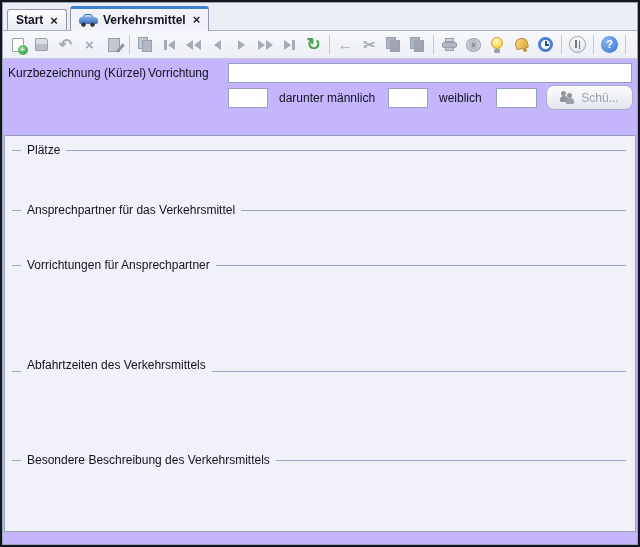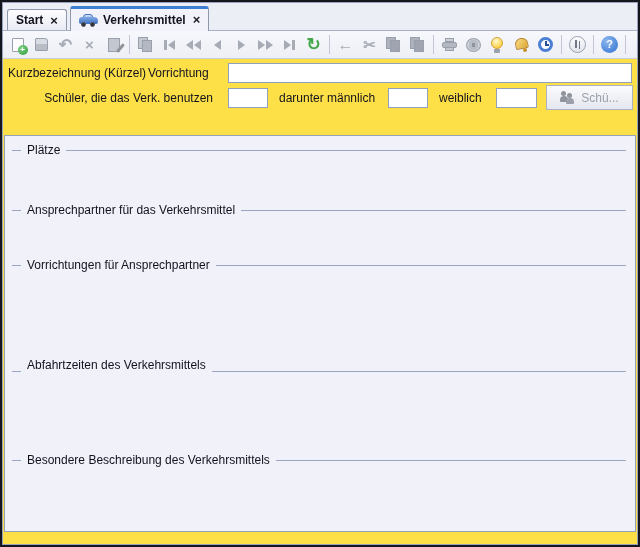--- a/index.html
+++ b/index.html
@@ -1,21 +1,21 @@
 <!DOCTYPE html>
 <html><head>
 <meta charset="utf-8">
 <style>
   html,body{margin:0;padding:0;background:#ffffff;}
   *{box-sizing:border-box;}
   .window{
     position:relative;width:640px;height:547px;
     border:2px solid #15151d;
     box-shadow:inset 0 0 0 1px #98a2bd;
-    background:#fde047;
+    background:#c4b5fd;
     font-family:"Liberation Sans", sans-serif;
     font-size:12px;color:#12121e;
     overflow:hidden;
   }
   
   .tabbar{position:absolute;left:1px;top:1px;right:1px;height:28px;background:#eceef5;border-bottom:1px solid #aab1c6;display:flex;align-items:flex-end;padding-left:4px;}
   .tab{display:flex;align-items:center;gap:5px;border:1px solid #8f97ad;border-bottom:none;border-radius:3px 3px 0 0;padding:0 8px;height:21px;background:linear-gradient(#fdfdfe,#e9ebf3);margin-right:3px;cursor:default;position:relative;z-index:2;}
   .tab.active{height:25px;background:#f2f3fa;border-top:3px solid #3f7fd0;margin-bottom:-1px;padding-bottom:1px;}
   .tab-label{font-weight:600;}
   .tab-close{font-weight:700;font-size:13px;line-height:1;margin-left:2px;color:#1a1a24;cursor:pointer;}
@@ -60,21 +60,21 @@
   .icon-clock{position:relative;width:15px;height:15px;border-radius:50%;background:#fdfdff;border:3px solid #4a7fd4;}
   .icon-clock .h{position:absolute;left:4px;top:1px;width:1.5px;height:4px;background:#2a4f9a;}
   .icon-clock .m{position:absolute;left:4px;top:4px;width:4px;height:1.5px;background:#2a4f9a;}
   .icon-round{position:relative;width:17px;height:17px;border-radius:50%;background:linear-gradient(#fdfdfe,#e0e3ea);border:1px solid #99a0ad;display:flex;align-items:center;justify-content:center;gap:2px;}
   .icon-round i{display:block;width:1.5px;height:8px;background:#707684;}
   .icon-round i:first-child{transform:translateY(-1px);}
   .icon-help{width:17px;height:17px;border-radius:50%;background:radial-gradient(circle at 35% 30%,#8cb8ef,#2f6fd0);color:#fff;font-weight:700;font-size:11px;text-align:center;line-height:17px;}
   
   .lbl{position:absolute;white-space:nowrap;}
   .tinput{position:absolute;height:20px;border:1px solid #93a0bd;background:#ffffff;font:12px "Liberation Sans",sans-serif;padding:0 3px;color:#12121e;}
-  .btn-schueler{position:absolute;left:544px;top:83px;width:87px;height:25px;display:flex;align-items:center;justify-content:center;gap:5px;background:linear-gradient(#fbfbfd,#e4e7ef);border:1px solid #aab2c4;border-radius:0;color:#9aa0ac;cursor:pointer;}
+  .btn-schueler{position:absolute;left:544px;top:83px;width:87px;height:25px;display:flex;align-items:center;justify-content:center;gap:5px;background:linear-gradient(#fbfbfd,#e4e7ef);border:1px solid #aab2c4;border-radius:8px;color:#9aa0ac;cursor:pointer;}
   .icon-people{position:relative;width:16px;height:13px;}
   .icon-people .h1,.icon-people .h2{position:absolute;width:5px;height:5px;border-radius:50%;background:#8f939c;}
   .icon-people .h1{left:1px;top:0;} .icon-people .h2{left:7px;top:2px;}
   .icon-people .b1,.icon-people .b2{position:absolute;width:8px;height:6px;border-radius:4px 4px 1px 1px;background:#8f939c;}
   .icon-people .b1{left:0;top:5px;} .icon-people .b2{left:6px;top:7px;background:#9ba0aa;}
   
   .page-tab{position:absolute;left:6px;top:110px;height:24px;padding:0 10px 0 10px;background:#f0f1f9;border:1px solid #8f97ad;border-bottom:none;border-top:3px solid #3f7fd0;border-radius:3px 3px 0 0;display:flex;align-items:center;z-index:3;}
   .panel{position:absolute;left:2px;top:133px;width:632px;height:397px;border:1px solid #98a0b6;background:#f0f1f9;z-index:1;}
   
   .group-hd{position:absolute;left:10px;right:12px;display:flex;align-items:center;gap:6px;z-index:2;}
@@ -244,21 +244,20 @@
     <div class="tbtn">
         <span class="icon-help">?</span>
       </div>
     <div class="tsep"></div>
   </div>
 
   <span class="lbl" style="left:6px;top:64px;">Kurzbezeichnung (Kürzel)</span>
   <span class="lbl" style="left:146px;top:64px;">Vorrichtung</span>
   <input class="tinput" style="left: 226px; top: 61px; width: 404px;" value="">
 
-  <span class="lbl" style="left:20px;top:89px;width:191px;text-align:right;">Schüler, die das Verk. benutzen</span>
   <input class="tinput" style="left: 226px; top: 86px; width: 40px;" value="">
   <span class="lbl" style="left:277px;top:89px;">darunter männlich</span>
   <input class="tinput" style="left: 386px; top: 86px; width: 40px;" value="">
   <span class="lbl" style="left:437px;top:89px;">weiblich</span>
   <input class="tinput" style="left: 494px; top: 86px; width: 41px;" value="">
   <div class="btn-schueler">
     <span class="icon-people">
         <span class="h1"></span>
         <span class="b1"></span>
         <span class="h2"></span>

